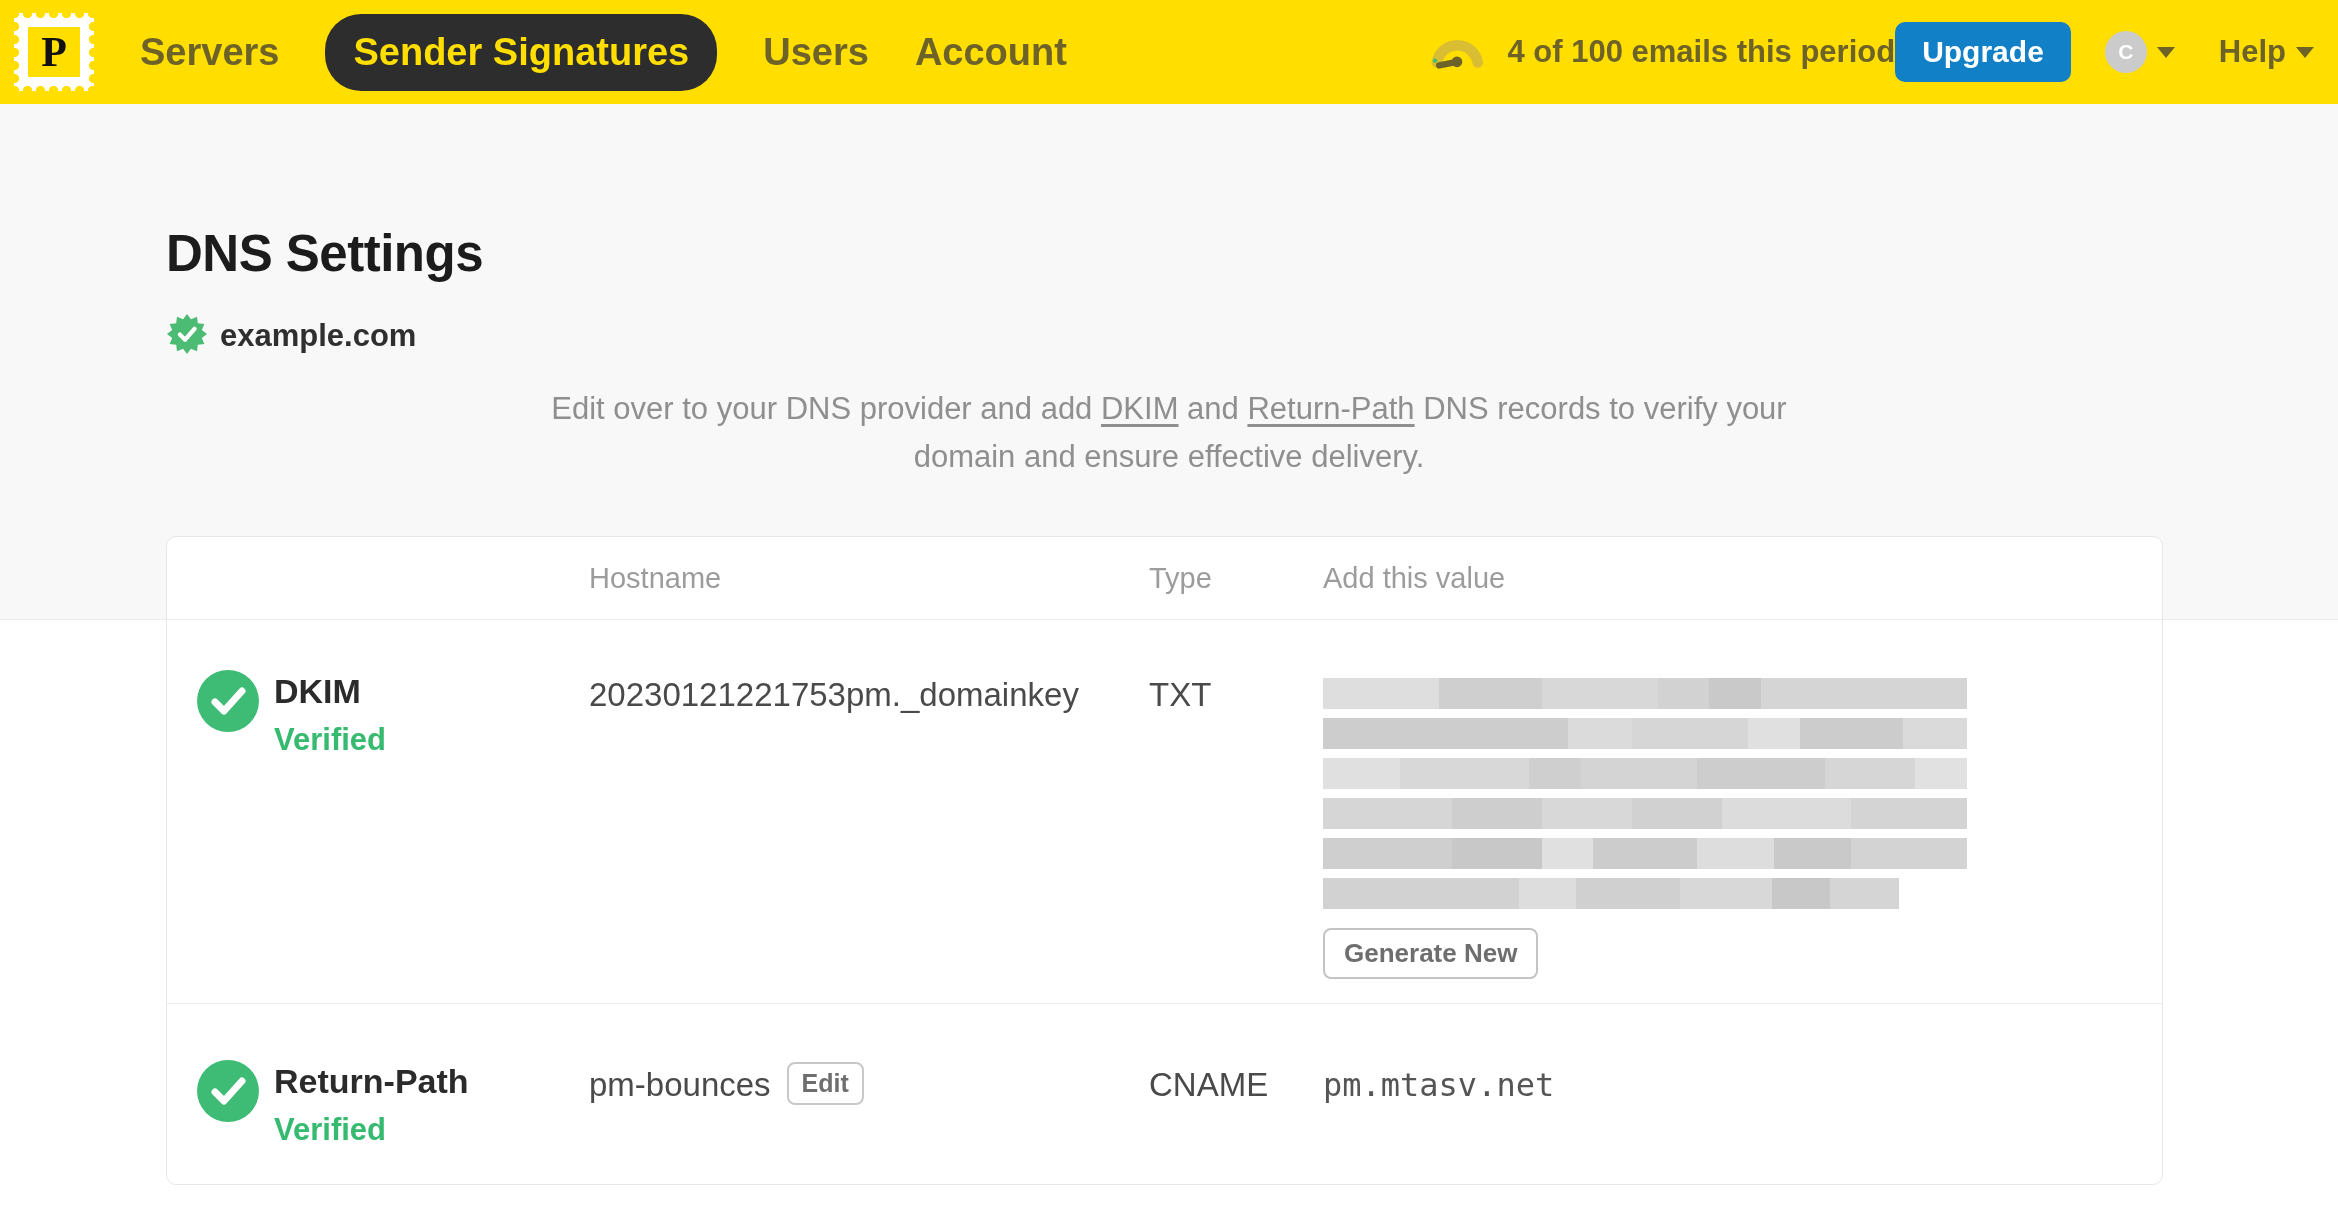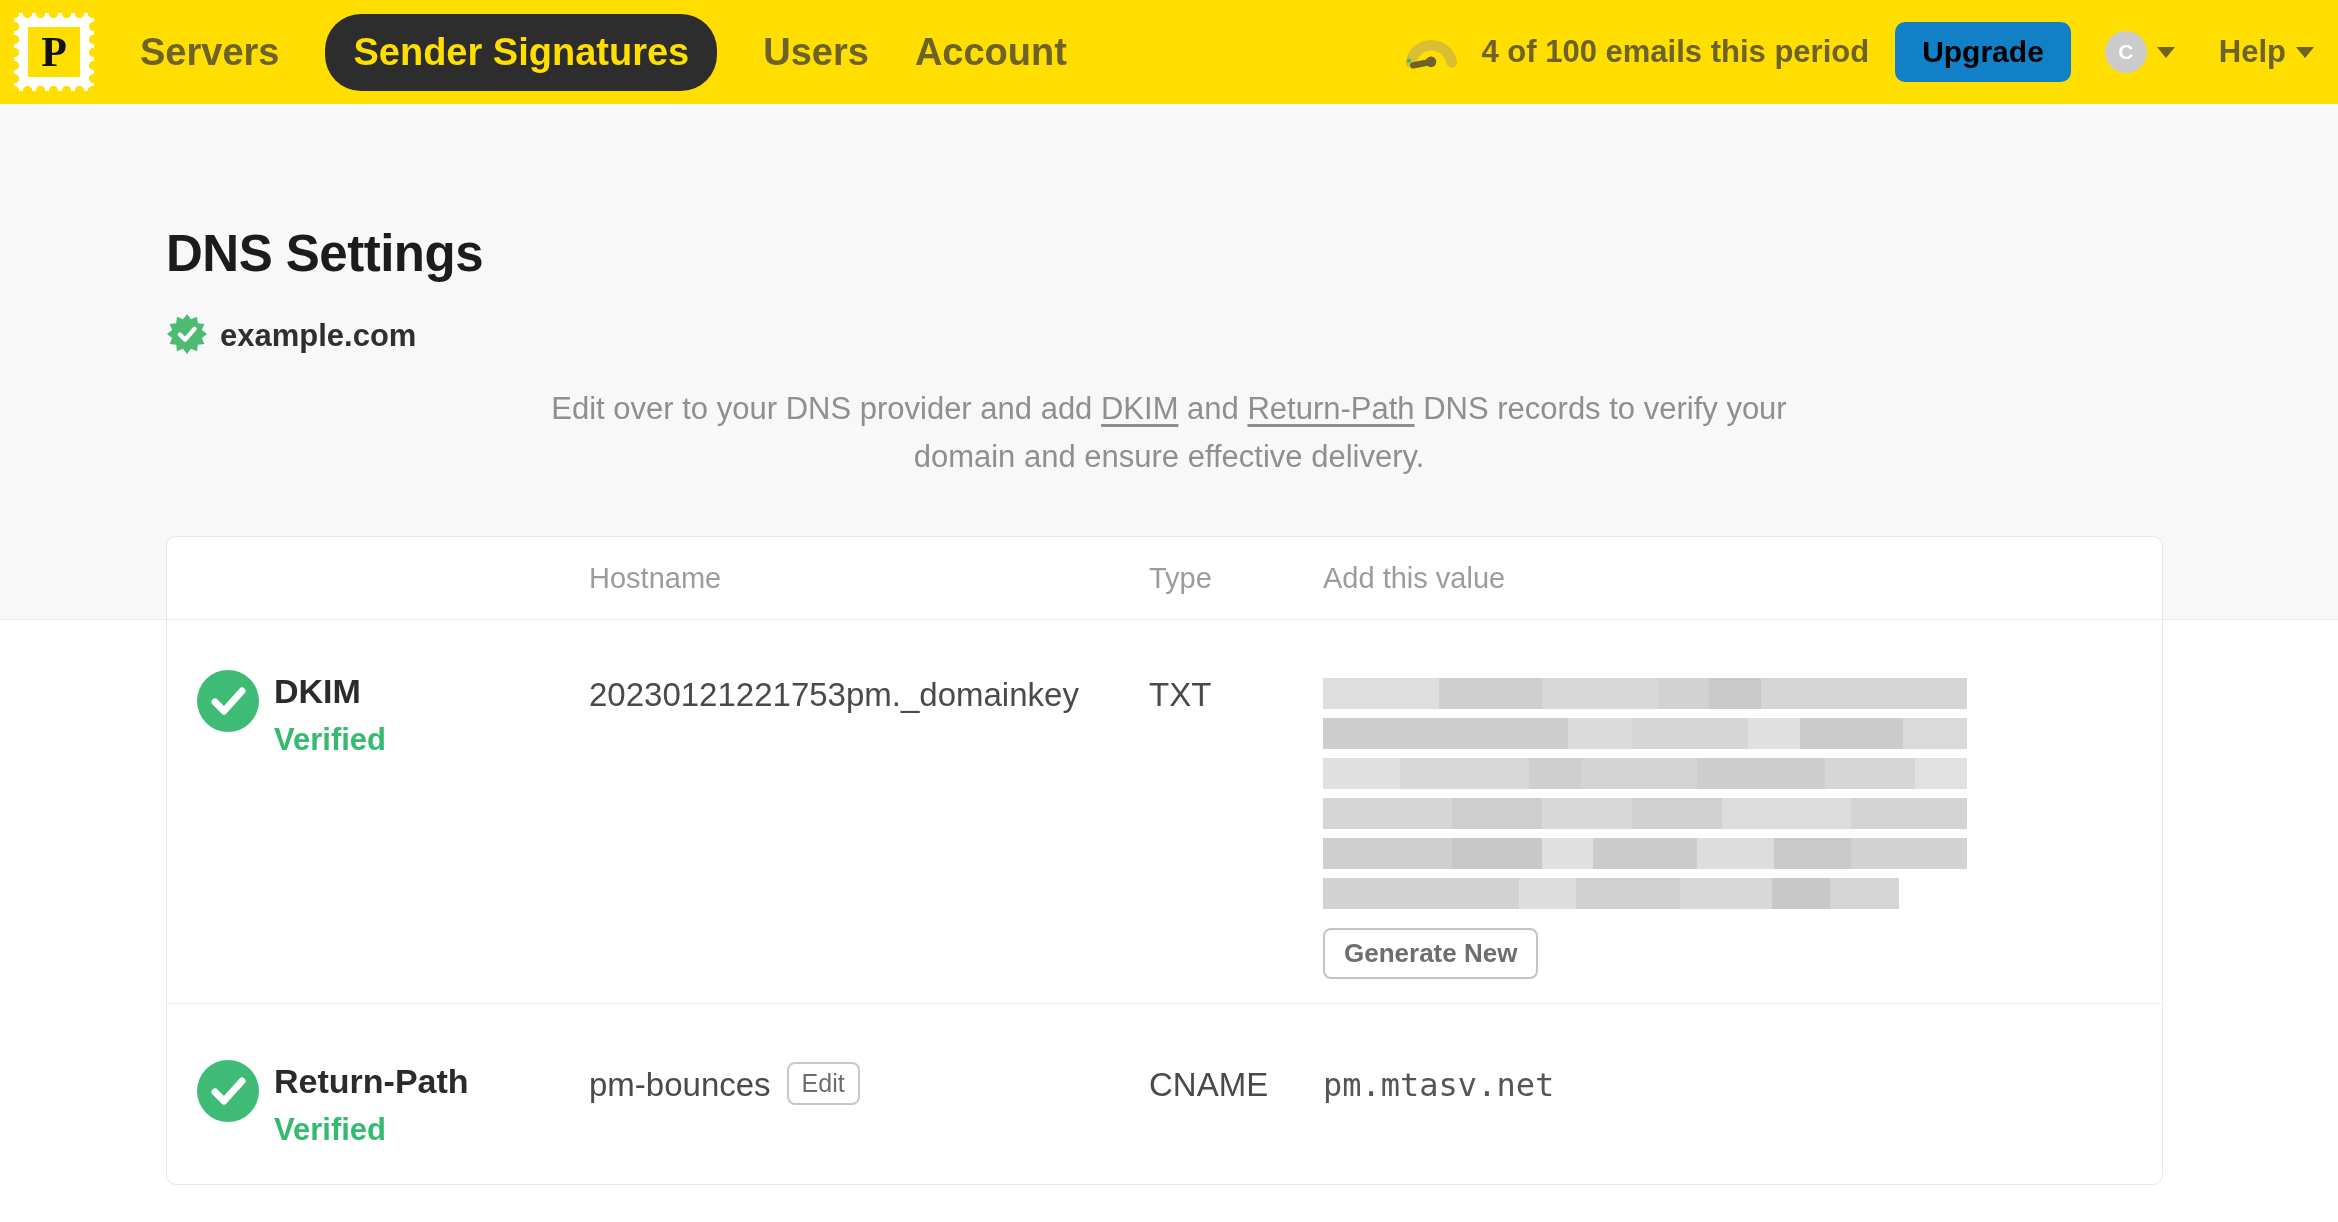--- a/index.html
+++ b/index.html
@@ -22,21 +22,21 @@
   .stamp-inner { width:52px; height:50px; background:#FFDE00; display:flex;
     align-items:center; justify-content:center;
     font-family:"Liberation Serif","DejaVu Serif",serif;
     font-weight:700; font-size:42px; color:#111; }
   .nav-items { display:flex; align-items:center; margin-left:46px; gap:46px; }
   .nav-link { font-size:38px; font-weight:700; color:#6D6227; text-decoration:none; cursor:pointer; }
   .nav-link.active { background:#2D2D2D; color:#FFDE00; border-radius:36px; padding:17px 28px; }
   .nav-spacer { flex:1; }
   .usage { display:flex; align-items:center; gap:24px; cursor:pointer; }
   .usage-text { font-size:31px; font-weight:700; color:#6D6227; }
-  .upgrade-btn { margin-left:26px; background:#1180C6; color:#000000; border:none; cursor:pointer;
+  .upgrade-btn { background:#1180C6; color:#ffffff; border:none; cursor:pointer;
     font-family:inherit; font-size:30px; font-weight:700; padding:13px 27px; border-radius:10px; }
   .avatar-group { display:flex; align-items:center; margin-left:34px; gap:10px; cursor:pointer; }
   .avatar { width:42px; height:42px; border-radius:50%; background:#CBCBCB; color:#fff;
     font-size:21px; font-weight:700; display:flex; align-items:center; justify-content:center; }
   .caret { width:0; height:0; border-left:9px solid rgba(0,0,0,0);
     border-right:9px solid rgba(0,0,0,0); border-top:11px solid #6D6227; }
   .help-group { display:flex; align-items:center; margin-left:44px; gap:10px; cursor:pointer; }
   .help-label { font-size:31px; font-weight:700; color:#6D6227; }
 
   
@@ -57,21 +57,21 @@
   .th { font-size:29px; color:#9C9C9C; font-weight:400; }
   .row1 { min-height:384px; padding-top:50px; border-bottom:1px solid #ECECEC; }
   .row2 { min-height:180px; padding-top:56px; }
   .status-cell { display:flex; align-items:flex-start; gap:15px; padding-left:30px; }
   .check-circle { flex:0 0 auto; }
   .rec-name { font-size:34px; font-weight:700; color:#2B2B2B; line-height:38px; margin-top:2px; }
   .rec-status { font-size:31px; font-weight:700; color:#35BA6F; margin-top:12px; }
   .cell-text { font-size:33px; color:#4A4A4A; padding-top:6px; }
   .host-cell { display:flex; align-items:flex-start; gap:16px; }
   .edit-btn { background:#fff; border:2px solid #C8C8C8; border-radius:8px; cursor:pointer;
-    font-family:inherit; font-size:25px; font-weight:400; color:#6E6E6E; padding:5px 13px; margin-top:2px; }
+    font-family:inherit; font-size:25px; font-weight:700; color:#6E6E6E; padding:5px 13px; margin-top:2px; }
   .mono { font-family:"DejaVu Sans Mono","Liberation Mono",monospace; font-size:32px; color:#555; }
 
   .bars { padding-top:8px; }
   .bar { height:31px; margin-bottom:9px; }
   .bar1 { background:linear-gradient(90deg,#DEDEDE 0 18%,#CFCFCF 18% 34%,#D8D8D8 34% 52%,#D2D2D2 52% 60%,#C9C9C9 60% 68%,#D5D5D5 68% 100%); }
   .bar2 { background:linear-gradient(90deg,#CDCDCD 0 38%,#DBDBDB 38% 48%,#D6D6D6 48% 66%,#E0E0E0 66% 74%,#CCCCCC 74% 90%,#DADADA 90% 100%); }
   .bar3 { background:linear-gradient(90deg,#E0E0E0 0 12%,#D8D8D8 12% 32%,#CFCFCF 32% 40%,#D4D4D4 40% 58%,#CDCDCD 58% 78%,#D6D6D6 78% 92%,#E1E1E1 92% 100%); }
   .bar4 { background:linear-gradient(90deg,#D6D6D6 0 20%,#CECECE 20% 34%,#D8D8D8 34% 48%,#D1D1D1 48% 62%,#DCDCDC 62% 82%,#D4D4D4 82% 100%); }
   .bar5 { background:linear-gradient(90deg,#CFCFCF 0 20%,#C8C8C8 20% 34%,#E0E0E0 34% 42%,#CCCCCC 42% 58%,#DDDDDD 58% 70%,#C9C9C9 70% 82%,#D3D3D3 82% 100%); }
   .bar6 { background:linear-gradient(90deg,#D2D2D2 0 34%,#DDDDDD 34% 44%,#D0D0D0 44% 62%,#D8D8D8 62% 78%,#C8C8C8 78% 88%,#D5D5D5 88% 100%); }

